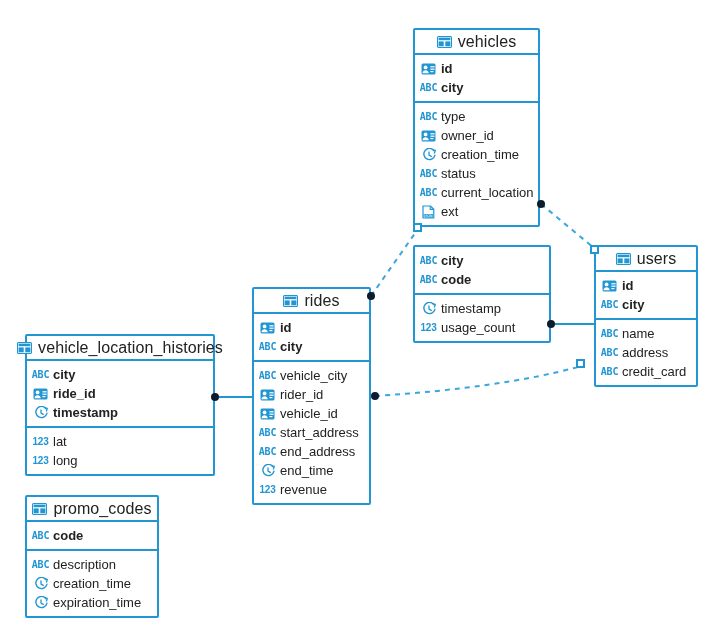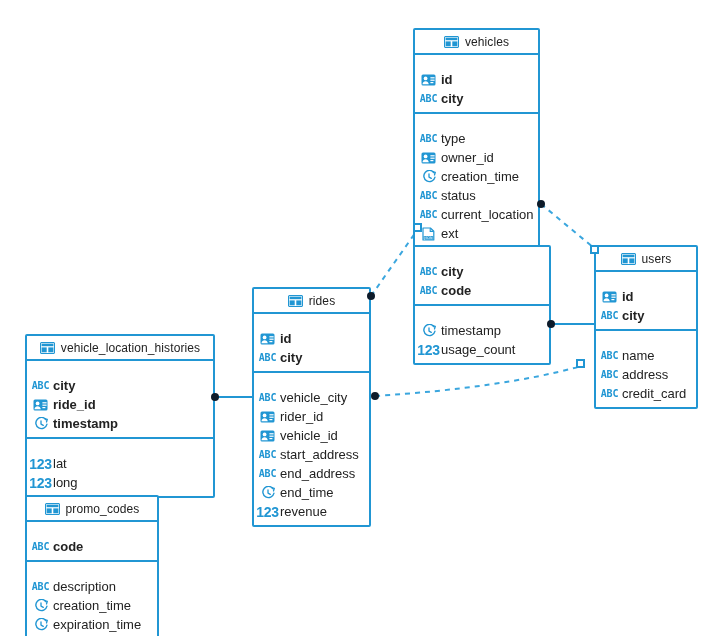--- a/index.html
+++ b/index.html
@@ -30,26 +30,26 @@
     height:25px;
     display:flex;
     align-items:center;
     justify-content:center;
     gap:6px;
     border-bottom:2px solid #2196d3;
     padding:0 6px;
     background:#ffffff;
   }
   .tbl-title{
-    font-size:12px;
+    font-size:16px;
     color:#222222;
     white-space:nowrap;
     letter-spacing:0.1px;
   }
-  .sec{box-sizing:border-box;padding:15px 0 4px 0;}
+  .sec{box-sizing:border-box;padding:4px 0 4px 0;}
   .sec.pk{border-bottom:2px solid #2196d3;}
   .fld{
     display:flex;
     align-items:center;
     gap:5px;
     height:19px;
     padding:0 6px;
     white-space:nowrap;
   }
   .fld .nm{font-size:13px;color:#222222;}
@@ -66,21 +66,21 @@
   }
   .ico svg{display:block;}
   .ico-abc{
     font-size:10px;
     font-weight:bold;
     color:#2196d3;
     letter-spacing:-0.2px;
     font-family:"DejaVu Sans Mono", monospace;
   }
   .ico-num{
-    font-size:14px;
+    font-size:10px;
     font-weight:bold;
     color:#2196d3;
     letter-spacing:-0.3px;
     font-family:"Liberation Sans", sans-serif;
   }
 
   
   .dot{position:absolute;z-index:3;width:8px;height:8px;border-radius:50%;background:#0d1b2a;}
   .sq{position:absolute;z-index:3;width:9px;height:9px;box-sizing:border-box;border:2px solid #2196d3;background:#ffffff;}
 </style>

